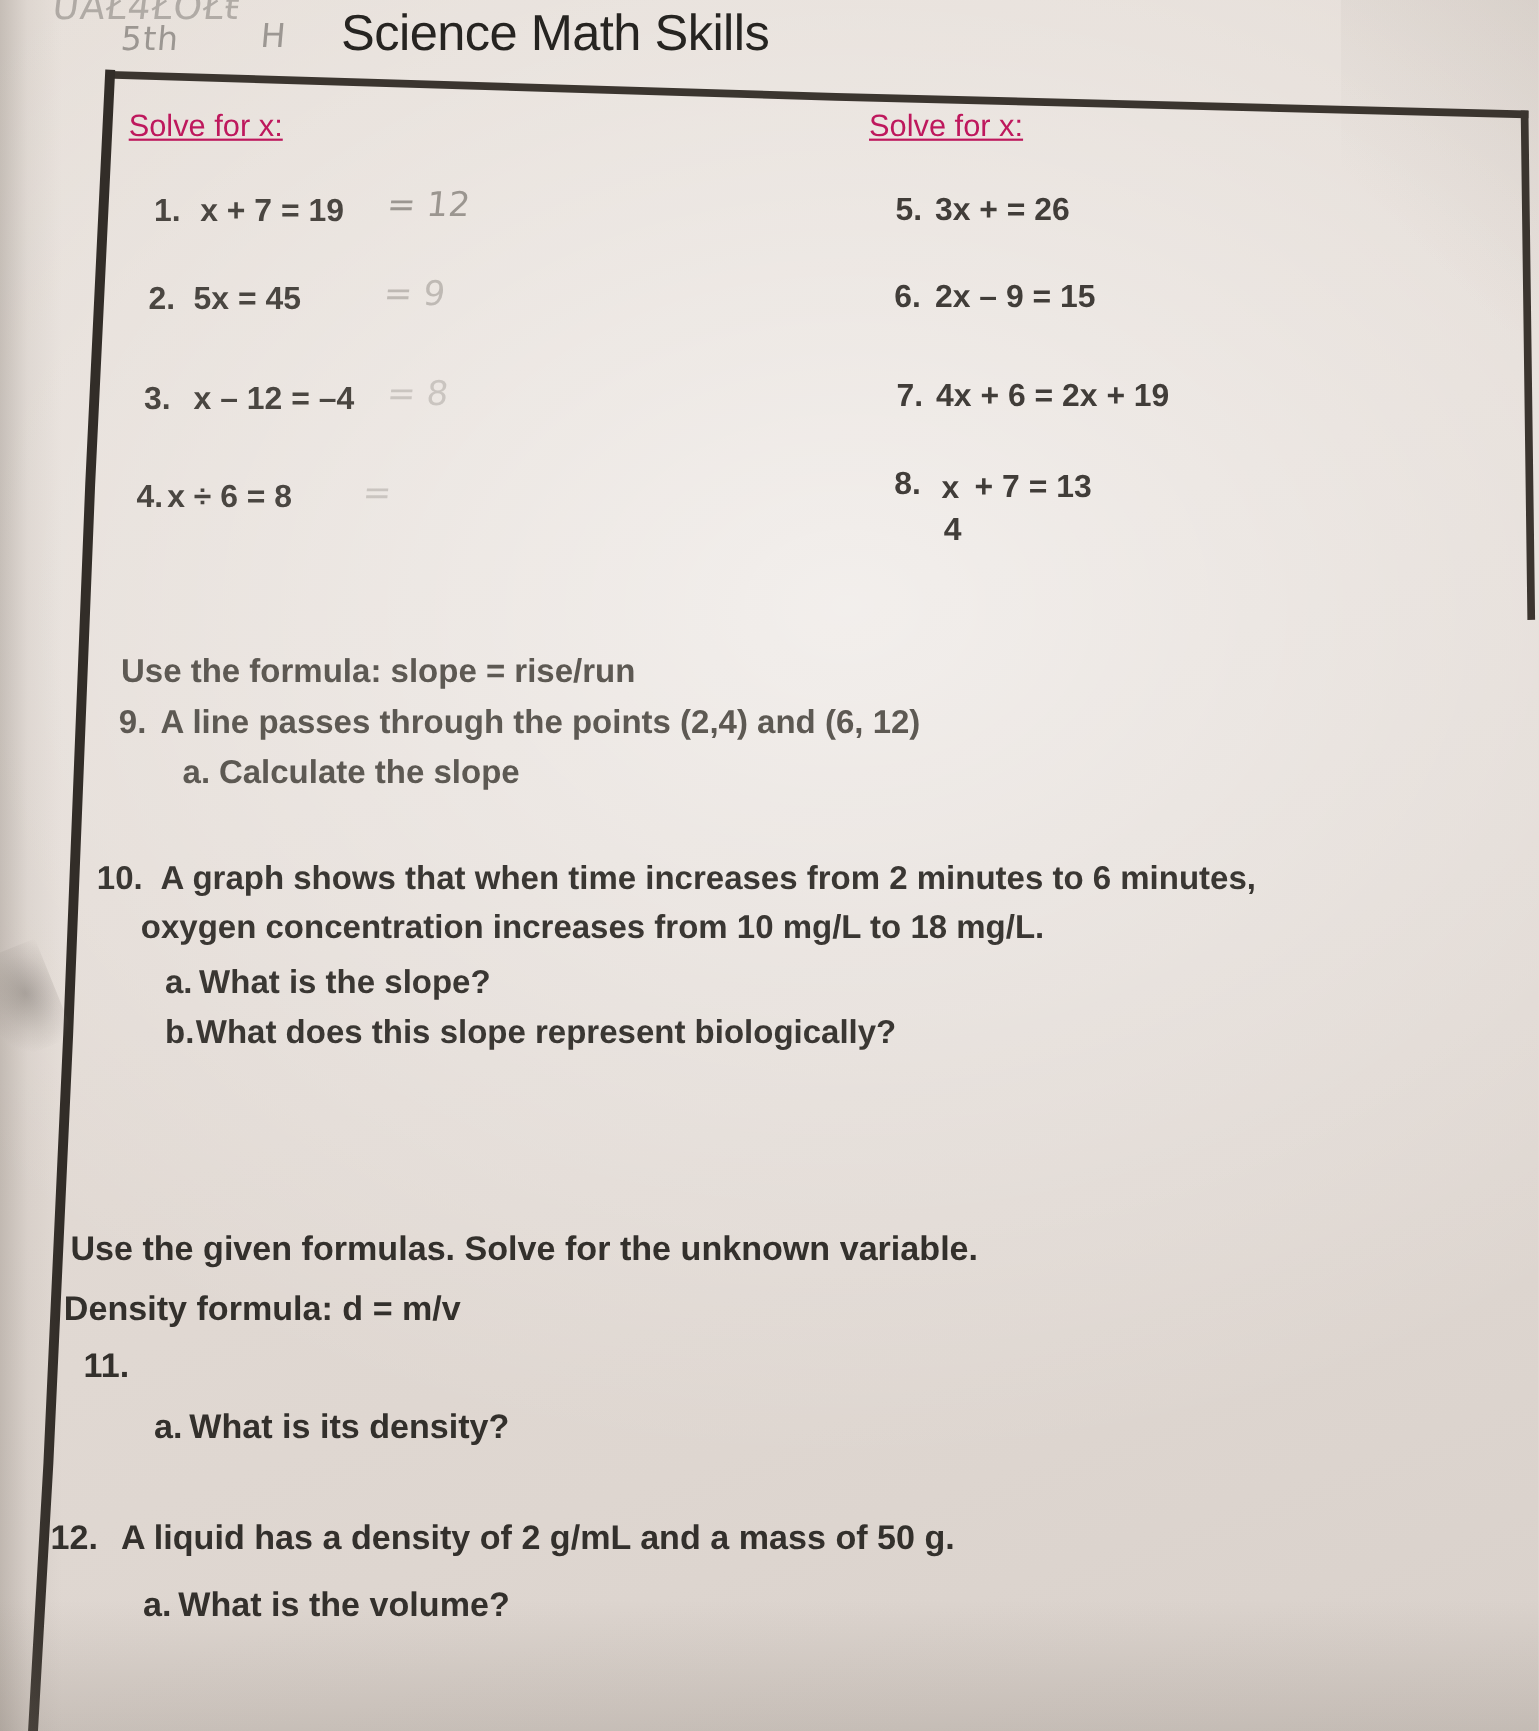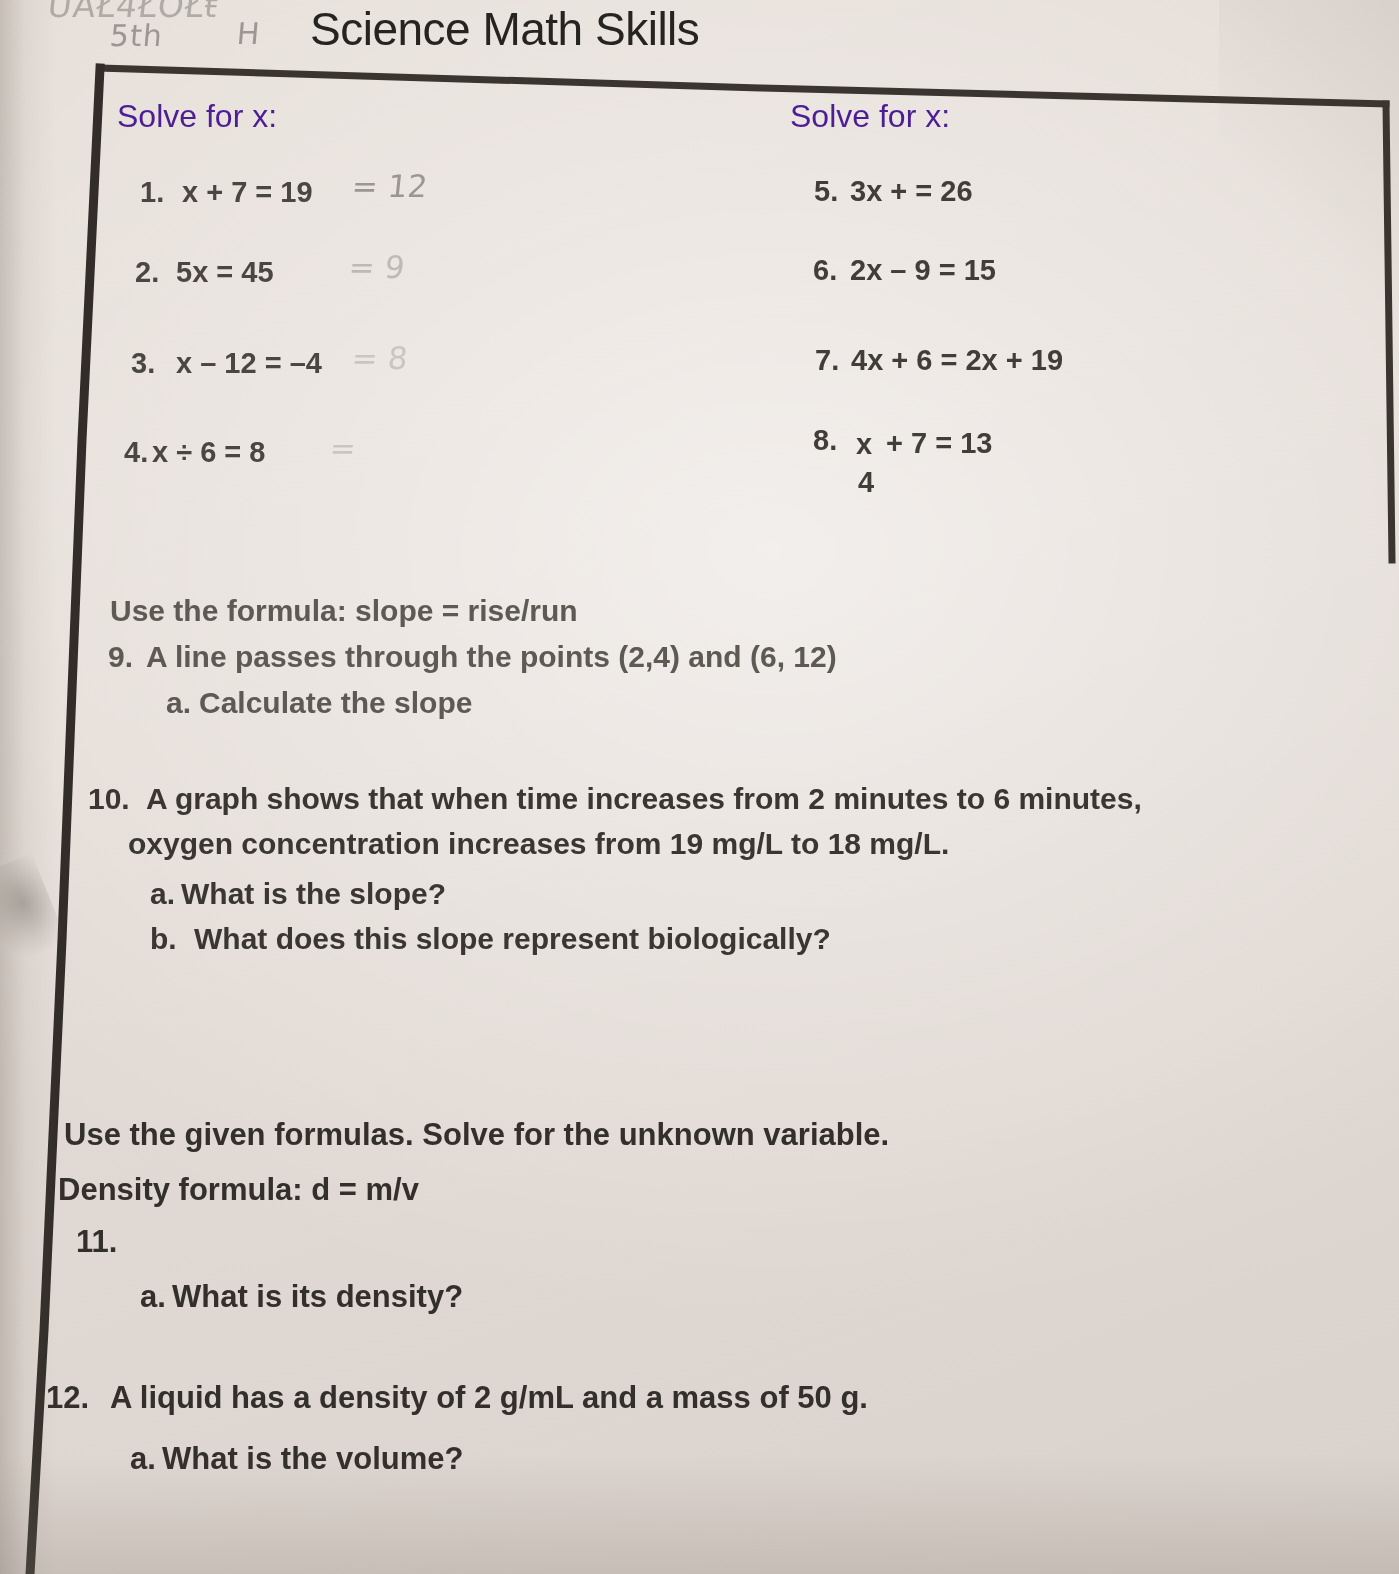--- a/index.html
+++ b/index.html
@@ -103,22 +103,23 @@
     pointer-events: none;
   }
 
   
   .txt {
     position: absolute;
     white-space: nowrap;
     line-height: 1.05;
   }
   .hdr {
-    font-size: 32px;
-    color: #4c1d95;
+    font-size: 28px;
+    color: #be185d;
+    text-decoration: underline;
   }
   .eq {
     font-size: 29px;
     font-weight: 700;
     color: #413d39;
   }
   .eq-l {
     font-size: 29px;
     font-weight: 700;
     color: #4a4641;
@@ -225,27 +226,27 @@
   <div class="txt prose-faint" style="left:94px; top:595px;margin-left:16px;">Use the formula: slope = rise/run</div>
 
   <div class="txt prose-faint" style="left:108px; top:641px;">9.</div>
   <div class="txt prose-faint" style="left:146px; top:641px;">A line passes through the points (2,4) and (6, 12)</div>
 
   <div class="txt prose-faint" style="left:166px; top:687px;">a.</div>
   <div class="txt prose-faint" style="left:199px; top:687px;">Calculate the slope</div>
 
   <div class="txt prose" style="left:88px; top:783px;">10.</div>
   <div class="txt prose" style="left:146px; top:783px;">A graph shows that when time increases from 2 minutes to 6 minutes,</div>
-  <div class="txt prose" style="left:128px; top:828px;">oxygen concentration increases from 19 mg/L to 18 mg/L.</div>
+  <div class="txt prose" style="left:128px; top:828px;">oxygen concentration increases from 10 mg/L to 18 mg/L.</div>
 
   <div class="txt prose" style="left:150px; top:878px;">a.</div>
   <div class="txt prose" style="left:181px; top:878px;">What is the slope?</div>
 
   <div class="txt prose" style="left:150px; top:923px;">b.</div>
-  <div class="txt prose" style="left:194px; top:923px;">What does this slope represent biologically?</div>
+  <div class="txt prose" style="left:178px; top:923px;">What does this slope represent biologically?</div>
 
   <div class="txt prose-big" style="left:64px; top:1119px;">Use the given formulas. Solve for the unknown variable.</div>
   <div class="txt prose-big" style="left:58px; top:1174px;">Density formula: d = m/v</div>
 
   <div class="txt prose-big" style="left:76px; top:1226px;">11.</div>
 
   <div class="txt prose-big" style="left:140px; top:1281px;">a.</div>
   <div class="txt prose-big" style="left:172px; top:1281px;">What is its density?</div>
 
   <div class="txt prose-big" style="left:46px; top:1382px;">12.</div>

